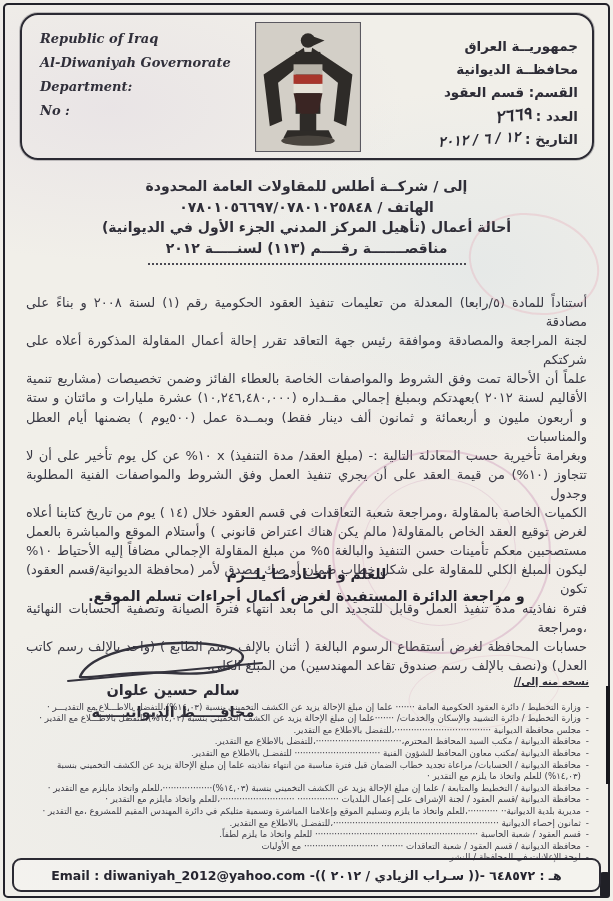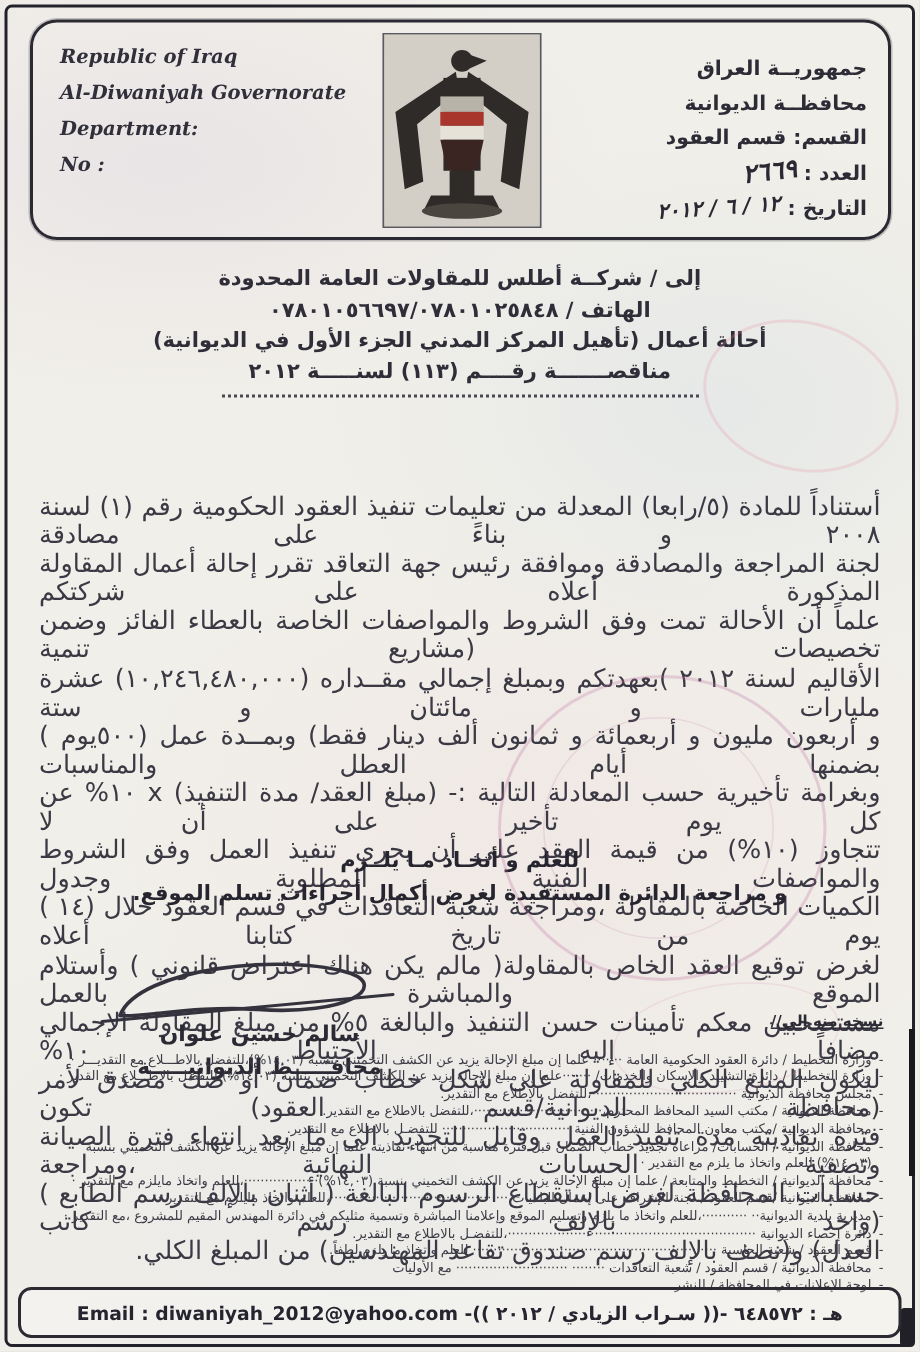--- a/index.html
+++ b/index.html
@@ -42,21 +42,21 @@
   .hand-sm{font-family:"DejaVu Serif",serif;font-style:italic;font-weight:700;
     display:inline-block;transform:rotate(-4deg);font-size:14px;color:#2a2933;}
 
   
   .addressee{position:absolute;top:176px;left:40px;right:40px;text-align:center;direction:rtl;
     font-weight:700;font-size:14px;line-height:20.5px;color:#2f2e38;}
   .dotline{margin:3px auto 0;width:318px;border-bottom:2.5px dotted #4a4952;height:2px;}
 
   
   .body-text{position:absolute;top:293px;left:26px;right:26px;direction:rtl;
-    font-size:17px;line-height:19.1px;color:#3a3944;margin-top:36px;}
+    font-size:13px;line-height:19.1px;color:#3a3944;}
   .body-line{text-align:justify;text-align-last:justify;}
   .body-line:last-child{text-align-last:right;}
 
   .closing{position:absolute;top:563px;left:0;right:0;text-align:center;direction:rtl;
     font-weight:700;font-size:14px;line-height:22px;color:#26252f;}
 
   
   .sig{position:absolute;left:58px;top:636px;width:230px;text-align:center;direction:rtl;
     font-weight:700;font-size:14.5px;line-height:22px;color:#2b2a34;margin-top:43px;}
   .sig svg{position:absolute;left:4px;top:-46px;width:220px;height:62px;}
@@ -176,21 +176,21 @@
     <div>
         <div class="cc-item"><span class="dash">-</span><span>وزارة التخطيط / دائرة العقود الحكومية العامة  ·······  علما إن مبلغ الإحالة يزيد عن الكشف التخميني بنسبة (١٤,٠٣%)،للتفضل بالاطـــلاع مع التقديـــر ·</span></div>
         <div class="cc-item"><span class="dash">-</span><span>وزارة التخطيط / دائرة التشييد والإسكان والخدمات/  ·······علما إن مبلغ الإحالة يزيد عن الكشف التخميني بنسبة (١٤,٠٣%)،للتفضل بالاطـــلاع مع القدير ·</span></div>
         <div class="cc-item"><span class="dash">-</span><span>مجلس محافظة الديوانية ···································،للتفضل بالاطلاع مع التقدير.</span></div>
         <div class="cc-item"><span class="dash">-</span><span>محافظة الديوانية / مكتب السيد المحافظ المحترم،·······························،للتفضل بالاطلاع مع التقدير.</span></div>
         <div class="cc-item"><span class="dash">-</span><span>محافظة الديوانية /مكتب معاون المحافظ للشؤون الفنية ·······························  للتفضـل بالاطلاع مع التقدير.</span></div>
         <div class="cc-item"><span class="dash">-</span><span>محافظة الديوانية / الحسابات/ مراعاة تجديد خطاب الضمان قبل فترة مناسبة من انتهاء نفاذيته  علما إن مبلغ الإحالة يزيد عن الكشف التخميني بنسبة (١٤,٠٣%) للعلم واتخاذ ما يلزم مع التقدير ·</span></div>
         <div class="cc-item"><span class="dash">-</span><span>محافظة الديوانية / التخطيط والمتابعة /   علما إن مبلغ الإحالة يزيد عن الكشف التخميني بنسبة (١٤,٠٣%)··················،للعلم واتخاذ مايلزم مع التقدير ·</span></div>
         <div class="cc-item"><span class="dash">-</span><span>محافظة الديوانية /قسم العقود / لجنة الإشراف على إعمال البلديات ··············· ···························،للعلم واتخاذ مايلزم مع التقدير ·</span></div>
         <div class="cc-item"><span class="dash">-</span><span>مديرية بلدية الديوانية·· ···········،للعلم واتخاذ ما يلزم وتسليم الموقع وإعلامنا المباشرة وتسمية مثليكم في دائرة المهندس المقيم للمشروع ،مع التقدير ·</span></div>
-        <div class="cc-item"><span class="dash">-</span><span>دائرة إحصاء الديوانية ····························································،للتفضـل بالاطلاع مع التقدير.</span></div>
+        <div class="cc-item"><span class="dash">-</span><span>ثمانون إحصاء الديوانية ····························································،للتفضـل بالاطلاع مع التقدير.</span></div>
         <div class="cc-item"><span class="dash">-</span><span>قسم العقود / شعبة الحاسبة ··························································· للعلم واتخاذ ما يلزم لطفاً.</span></div>
         <div class="cc-item"><span class="dash">-</span><span>محافظة الديوانية / قسم العقود / شعبة التعاقدات ········ ··························· مع الأوليات</span></div>
         <div class="cc-item"><span class="dash">-</span><span>لوحة الإعلانات في المحافظة / للنشر.</span></div>
       </div>
   </div>
 
   <div class="stamp stamp-big"></div>
   <div class="stamp stamp-inner"></div>
   <div class="stamp stamp-top"></div>
   <div class="stamp stamp-low"></div>

